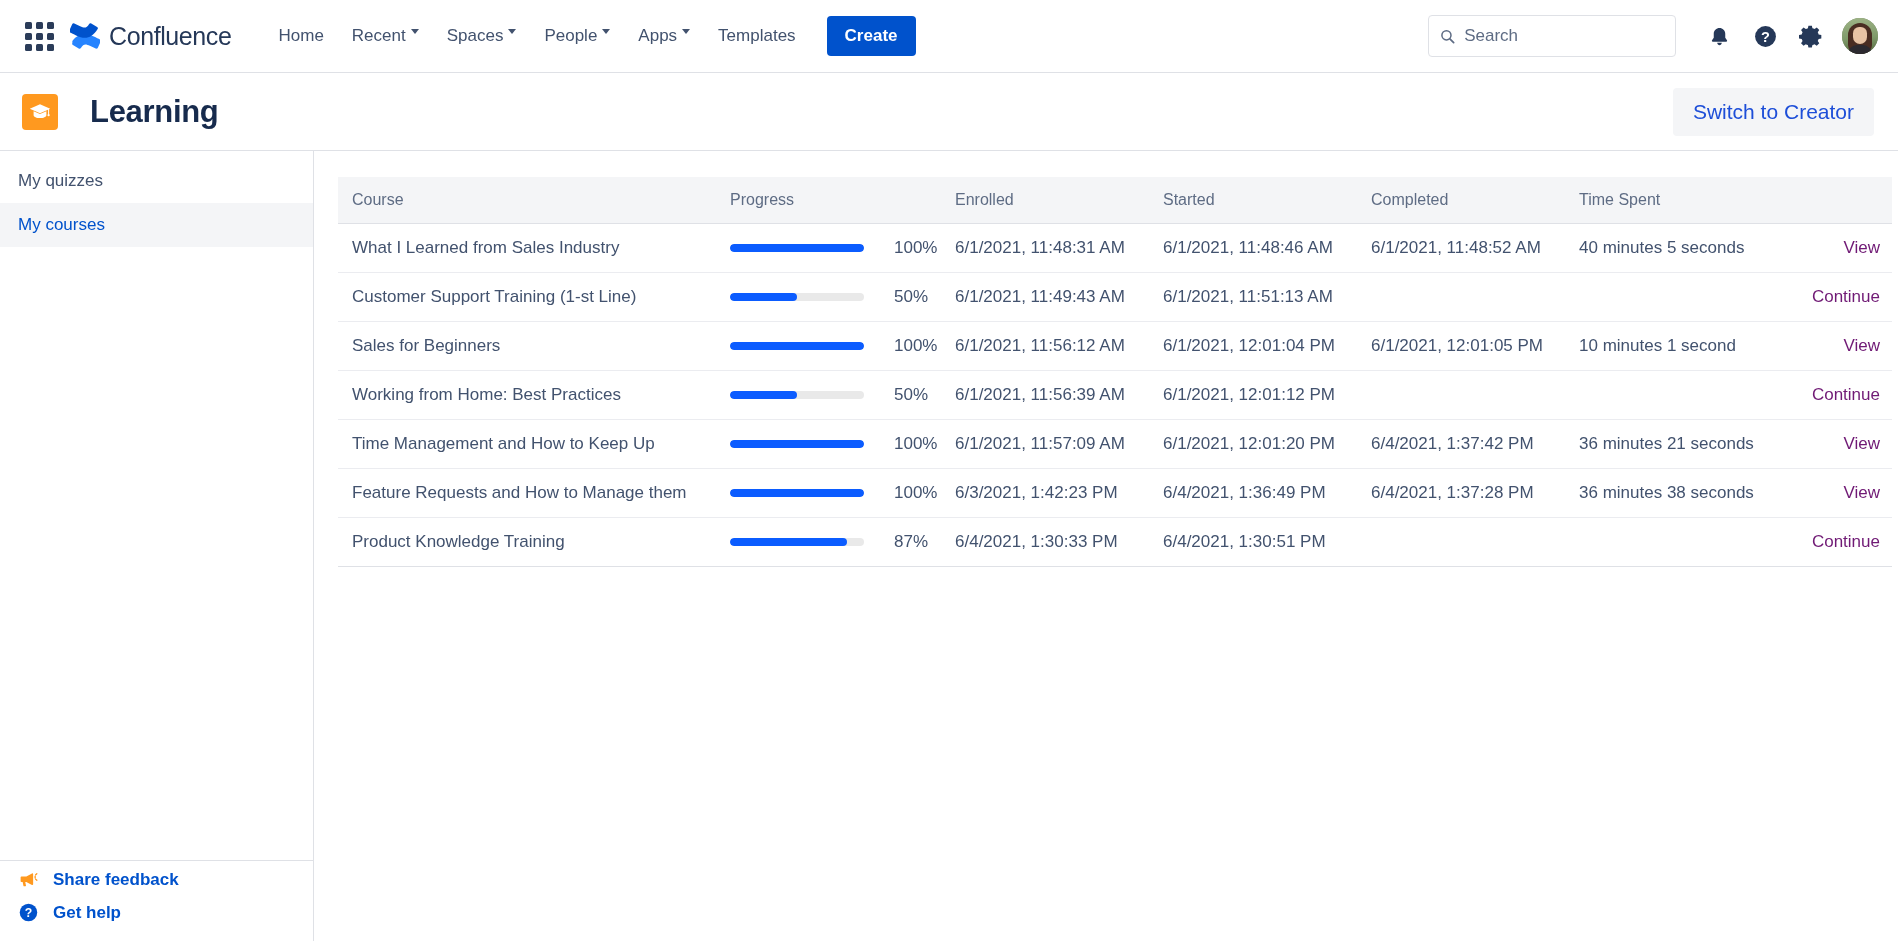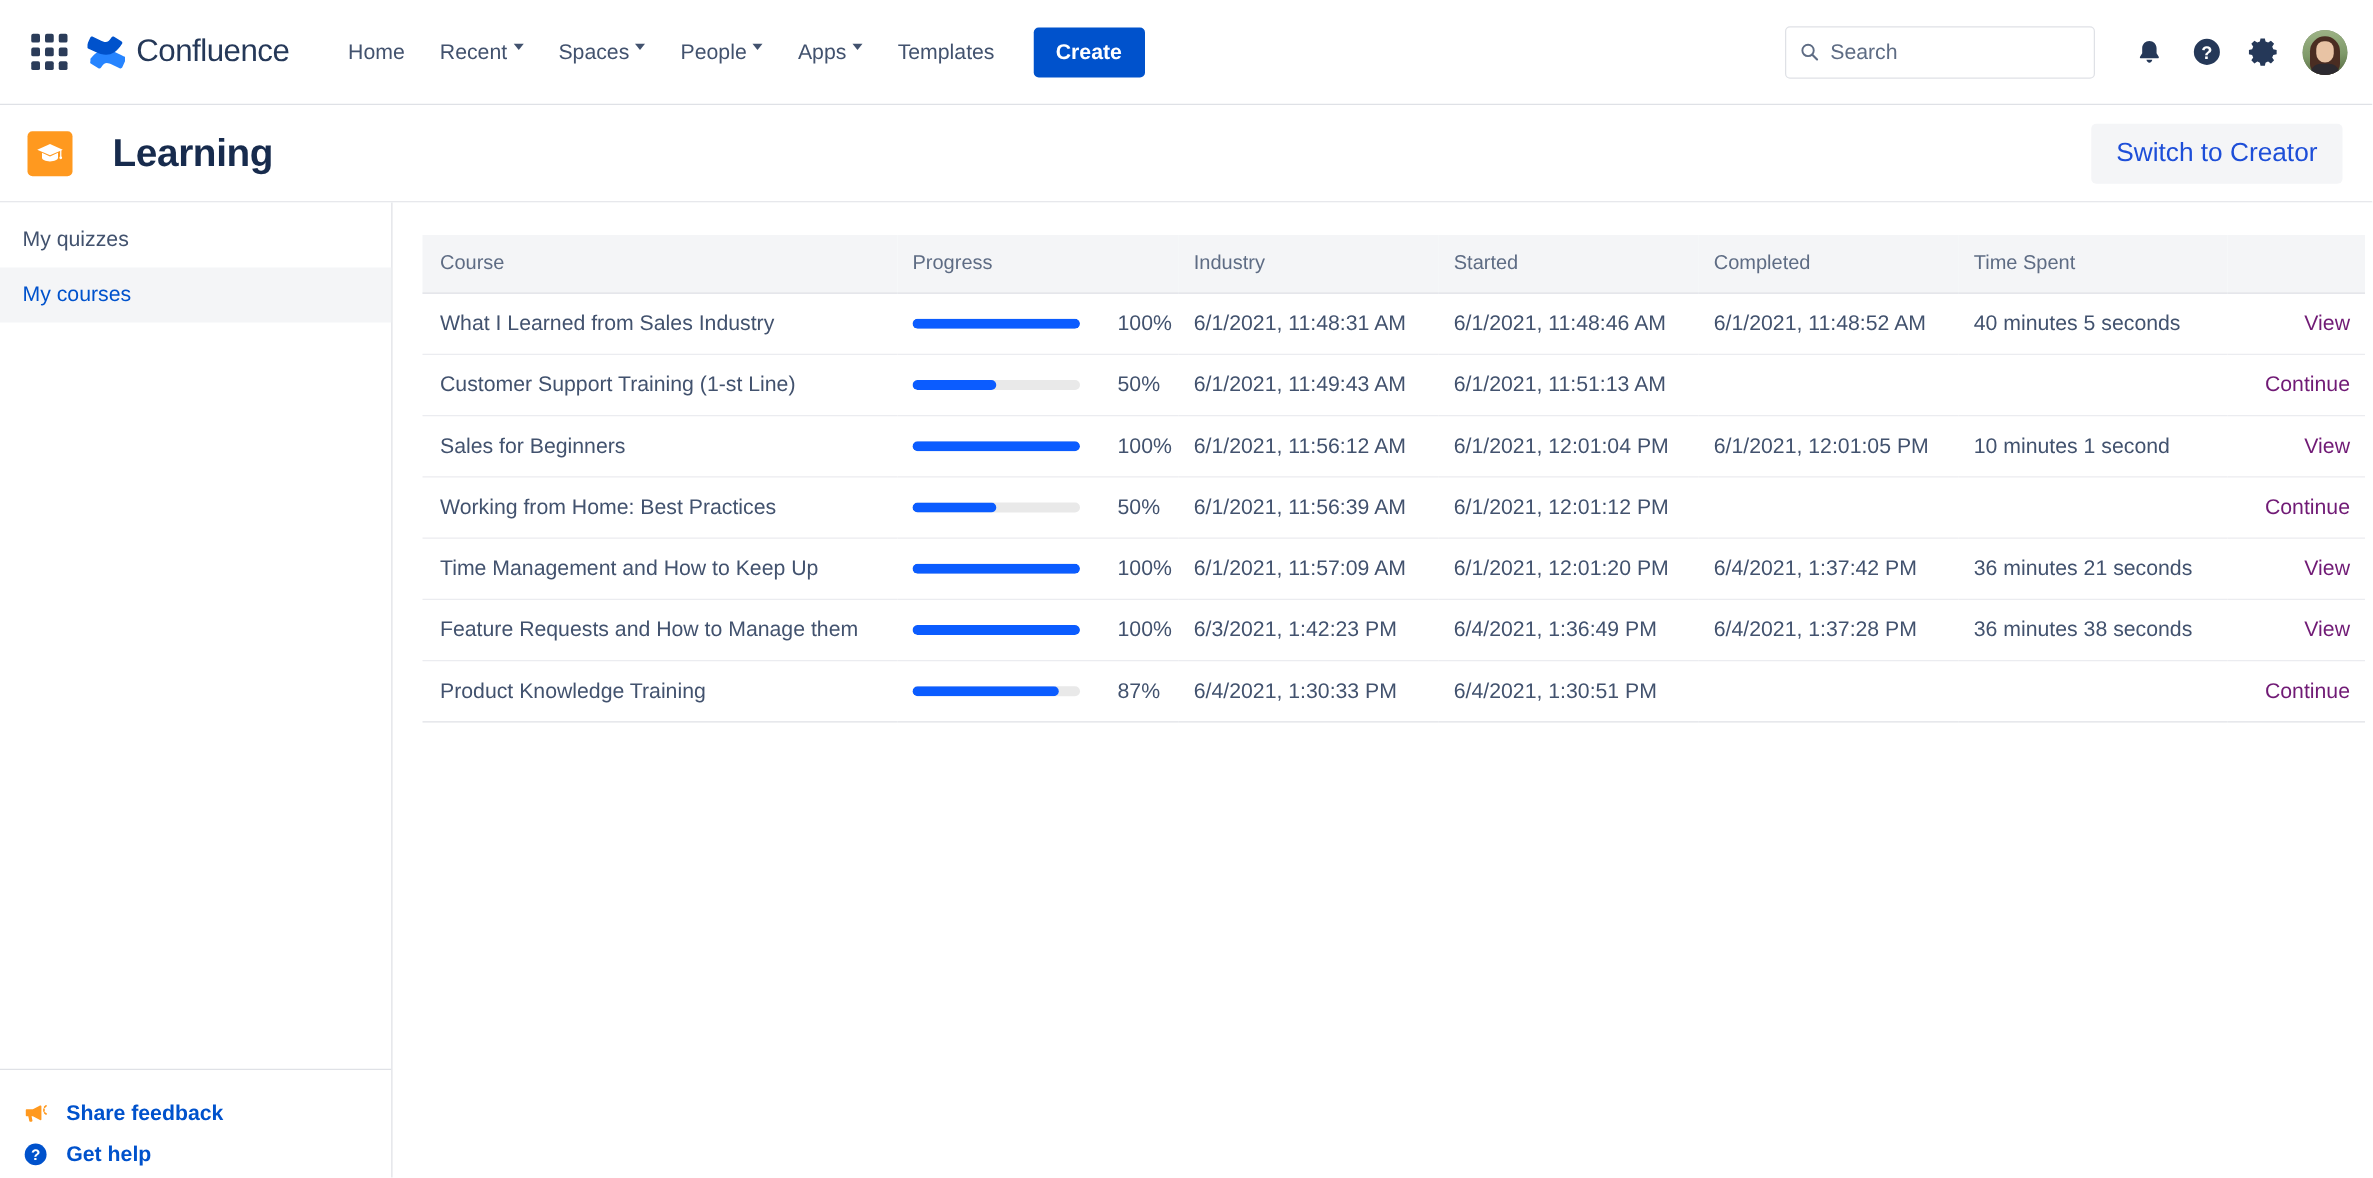--- a/index.html
+++ b/index.html
@@ -6,21 +6,21 @@
   html, body {
     width: 1898px; height: 942px;
     font-family: "Liberation Sans", sans-serif;
     background: #ffffff;
     overflow: hidden;
     -webkit-font-smoothing: antialiased;
   }
 
   
   .topnav {
-    height: 84px;
+    height: 73px;
     border-bottom: 1px solid #dfe1e6;
     display: flex;
     align-items: center;
     padding: 0 20px 0 22px;
     background: #fff;
     position: relative;
   }
   .appswitcher {
     width: 34px; height: 34px;
     display: grid;
@@ -148,21 +148,21 @@
   .side-item {
     font-size: 17px; color: #42526e;
     padding: 11px 18px; cursor: pointer;
     line-height: 1.3;
   }
   .side-item.active { background: #f4f5f7; color: #0052cc; font-weight: normal; }
 
   .side-footer {
     margin-top: auto;
     border-top: 1px solid #dfe1e6;
-    padding: 24px 18px 18px 18px;
+    padding: 8px 18px 18px 18px;
     display: flex; flex-direction: column; gap: 12px;
   }
   .foot-link {
     display: flex; align-items: center; gap: 14px;
     color: #0052cc; font-size: 17px; font-weight: bold;
     cursor: pointer; text-decoration: none;
   }
 
   .main { flex: 1; background: #fff; padding: 26px 24px 0 24px; overflow: hidden; }
 
@@ -352,21 +352,21 @@
           <col class="col-enrolled">
         <col class="col-started">
           <col class="col-completed">
           <col class="col-time">
           <col class="col-action">
       </colgroup>
       <thead>
         <tr>
           <th>Course</th>
           <th>Progress</th>
-          <th>Industry</th>
+          <th>Enrolled</th>
           <th>Started</th>
           <th>Completed</th>
           <th>Time Spent</th>
           <th></th>
         </tr>
       </thead>
       <tbody id="rows-body">
           <tr>
             <td>What I Learned from Sales Industry</td>
             <td>

